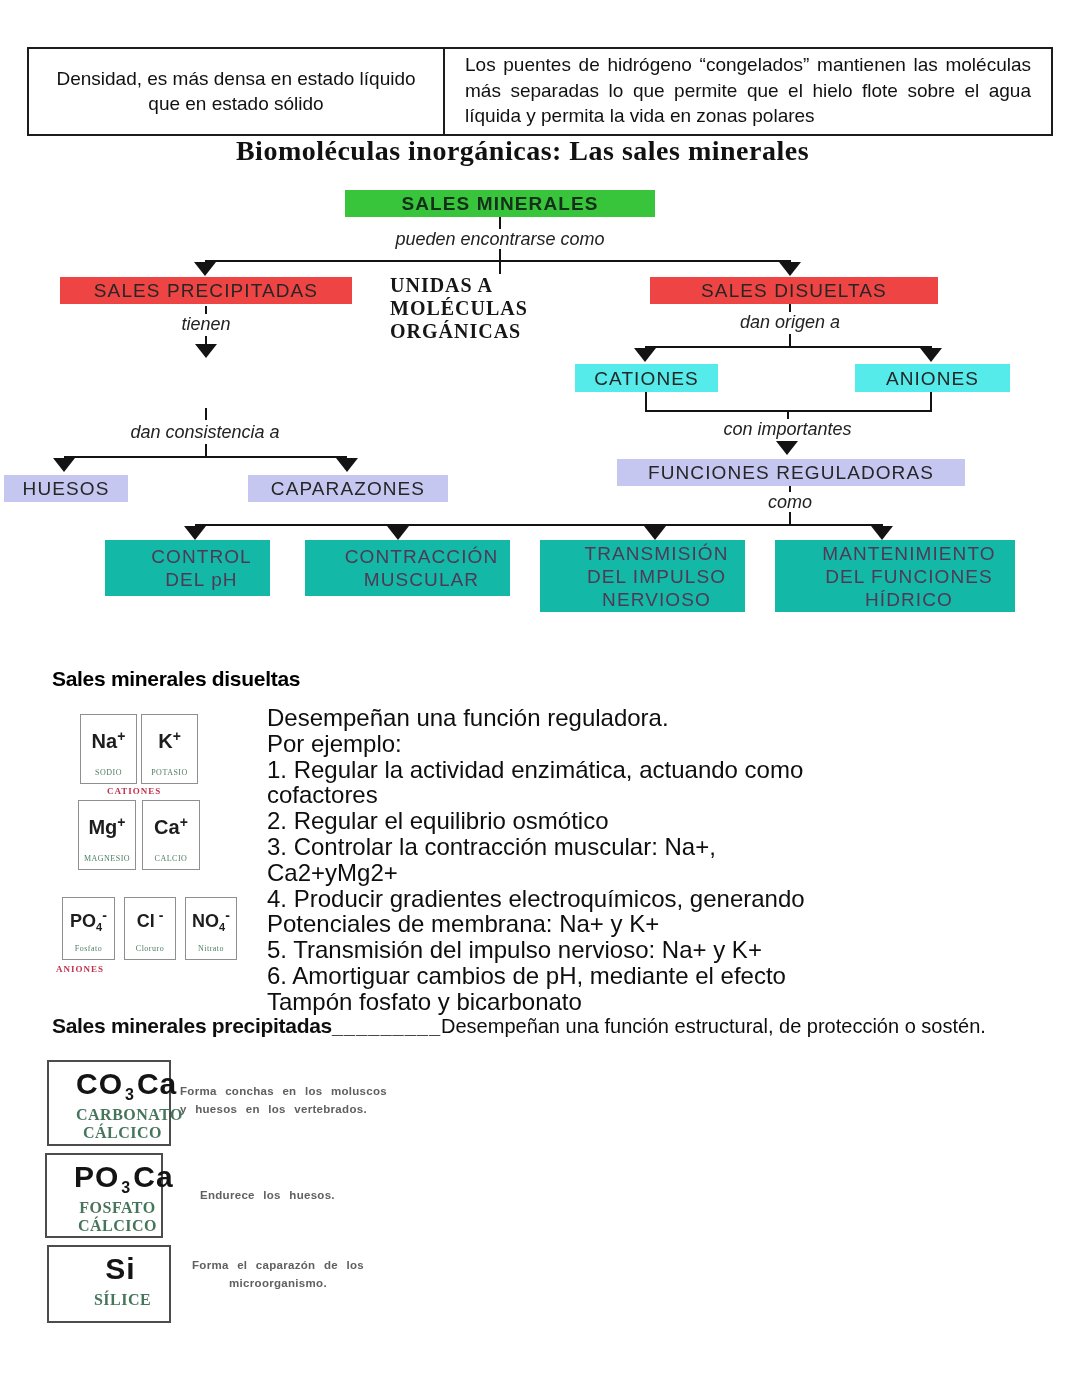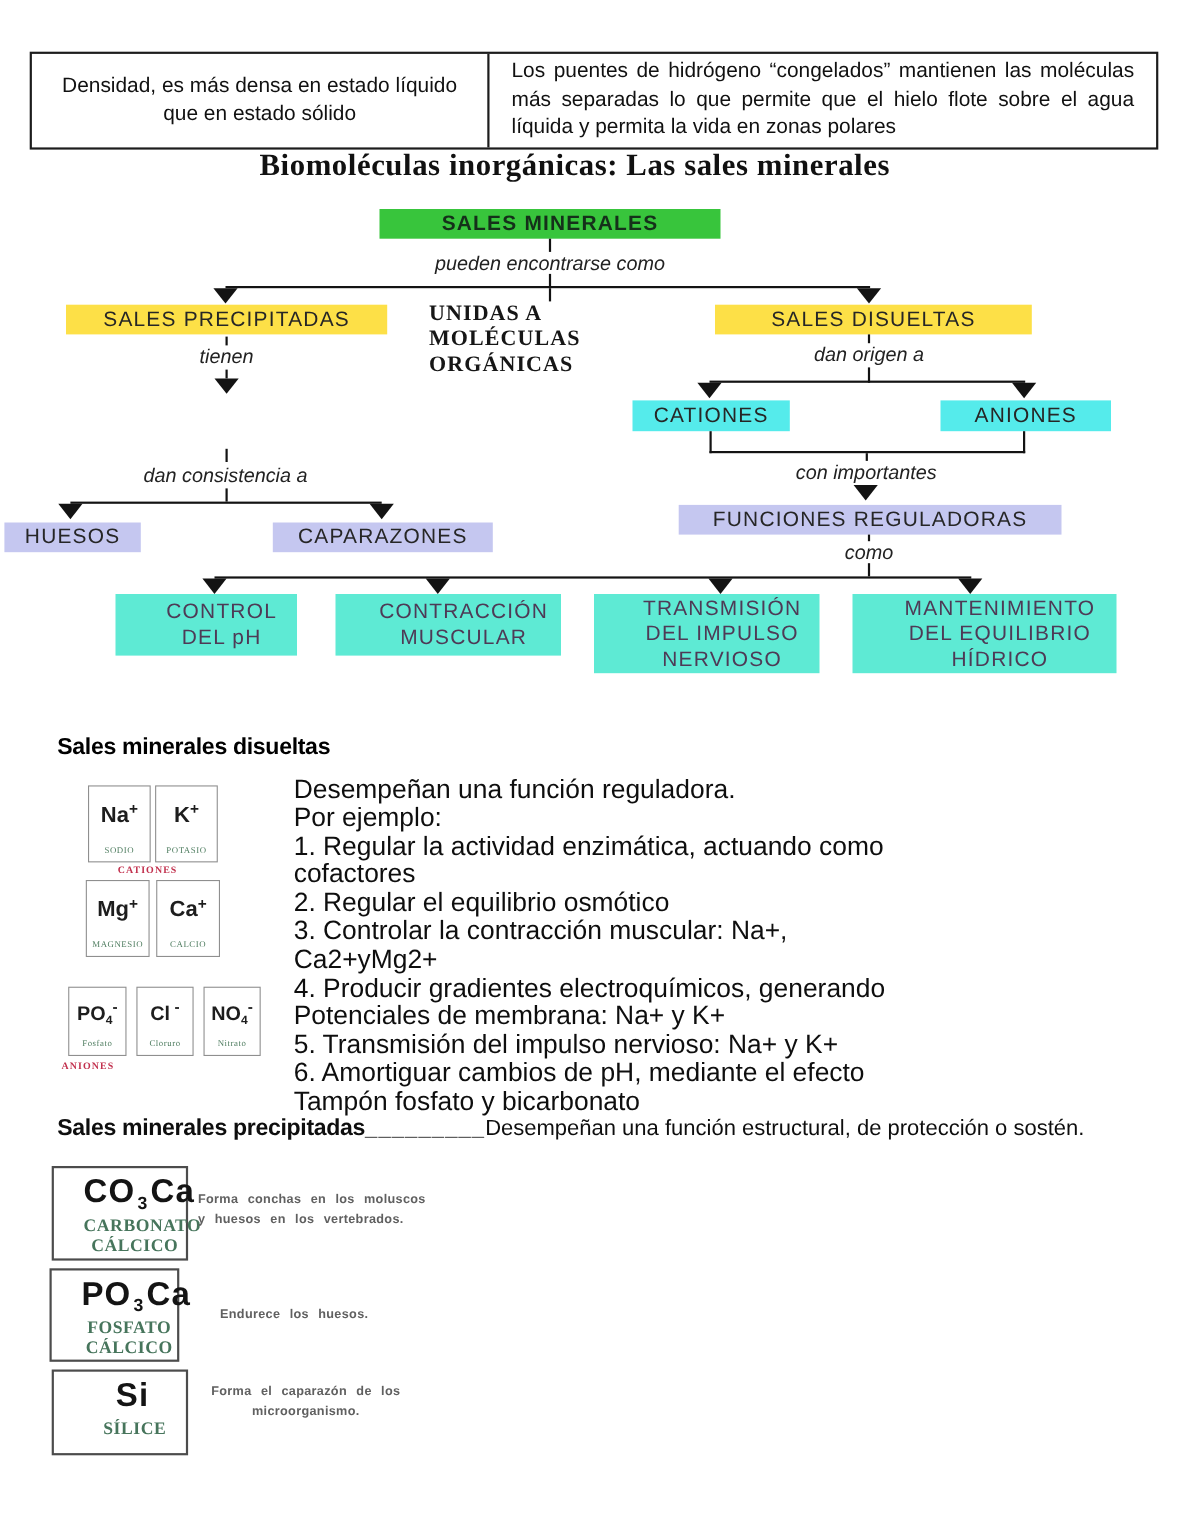--- a/index.html
+++ b/index.html
@@ -16,24 +16,24 @@
 
   .doc-title{position:absolute;left:0;top:135px;width:1045px;text-align:center;
              font-family:"Liberation Serif",serif;font-weight:700;font-size:28px;letter-spacing:.5px;}
 
   
   .diagram{position:absolute;left:0;top:182px;width:1080px;height:440px;}
   .dbox{position:absolute;display:flex;align-items:center;justify-content:center;
         text-align:center;font-size:19px;letter-spacing:1.1px;color:#262626;
         line-height:23px;white-space:pre-line;box-sizing:border-box;}
   .green{background:#38c53c;font-weight:700;color:#15301a;}
-  .mint{background:#fde047;}
+  .mint{background:#ef4444;}
   .cyan{background:#55ebeb;}
   .lav{background:#c5c7f0;}
-  .pink{background:#5eead4;color:#4e3a56;padding-left:28px;}
+  .pink{background:#14b8a6;color:#4e3a56;padding-left:28px;}
   .dlabel{position:absolute;font-style:italic;font-size:18px;color:#222;text-align:center;}
   .hline{position:absolute;height:2px;background:#131313;}
   .vline{position:absolute;width:2px;background:#131313;}
   .arrow{position:absolute;width:0;height:0;border-left:11px solid transparent;
          border-right:11px solid transparent;border-top:14px solid #131313;}
   .unidas{position:absolute;font-family:"Liberation Serif",serif;font-weight:700;
           font-size:20px;letter-spacing:1px;line-height:23px;white-space:pre-line;color:#161616;}
 
   
   .sec-heading{position:absolute;font-size:21px;font-weight:700;color:#000;letter-spacing:-.3px;}
@@ -134,21 +134,21 @@
     <div class="arrow" style="left:871px;top:344px;"></div>
 
     <div class="dbox pink" style="left:105px;top:358px;width:165px;height:56px;">CONTROL
 DEL pH</div>
     <div class="dbox pink" style="left:305px;top:358px;width:205px;height:56px;">CONTRACCIÓN
 MUSCULAR</div>
     <div class="dbox pink" style="left:540px;top:358px;width:205px;height:72px;">TRANSMISIÓN
 DEL IMPULSO
 NERVIOSO</div>
     <div class="dbox pink" style="left:775px;top:358px;width:240px;height:72px;">MANTENIMIENTO
-DEL EQUILIBRIO
+DEL FUNCIONES
 HÍDRICO</div>
   </div>
 
   <div class="sec-heading" style="left:52px;top:667px;">Sales minerales disueltas</div>
 
   <div class="ion-card" style="left:80px;top:714px;width:57px;height:70px;">
     <div class="ion-sym"><span>Na</span><span class="ion-sup">+</span></div>
     <div class="ion-name">SODIO</div>
   </div>
   <div class="ion-card" style="left:141px;top:714px;width:57px;height:70px;">

